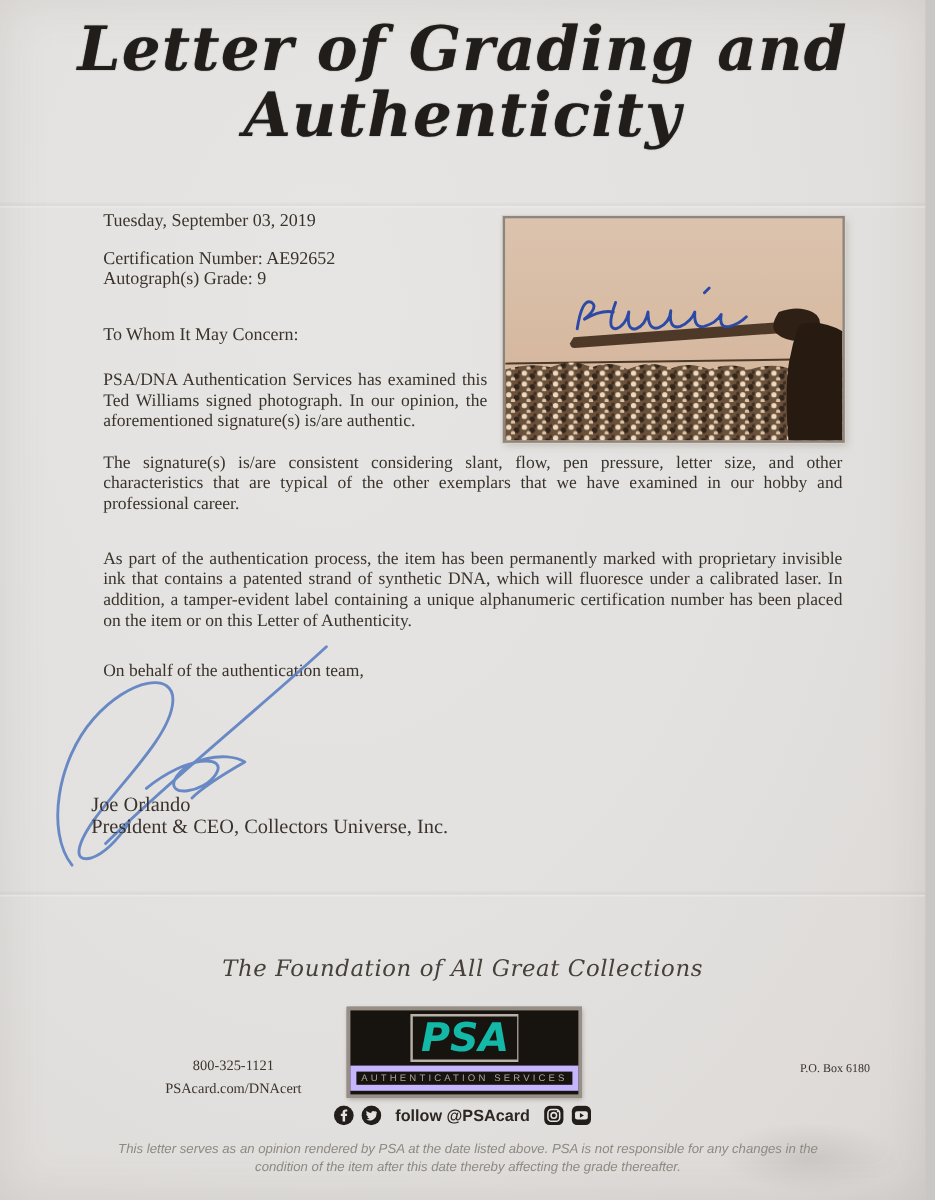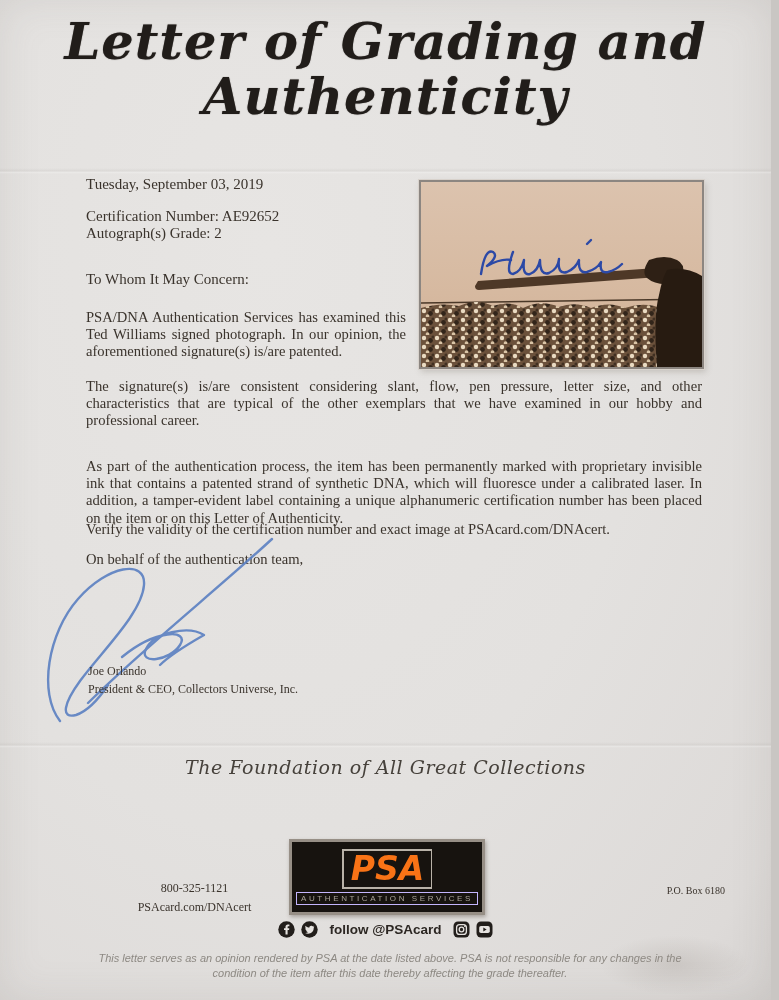--- a/index.html
+++ b/index.html
@@ -40,49 +40,49 @@
   .pc{top:551px;width:616px;text-align:left;}
   .photo{
     position:absolute;top:180px;left:419px;width:281px;height:185px;
     border:2px solid #8c8681;
     box-shadow:0 0 0 1px #d8d2cc, 2px 3px 6px rgba(100,90,80,.25);
     background:#d9bfa9;
   }
   .photo svg{display:block;width:100%;height:100%;}
   .sig-block{position:absolute;top:525px;left:30px;width:340px;height:210px;pointer-events:none;}
   .sig-block svg{position:absolute;top:0;left:0;}
-  .signer{position:absolute;left:88px;font-size:12px;color:#3a332c;line-height:18px;}
+  .signer{position:absolute;left:76px;font-size:17px;color:#3a332c;line-height:18px;}
   .signer-name{top:662px;}
   .signer-title{top:680px;}
   .tagline{
-    position:absolute;top:756px;left:0;width:100%;text-align:center;
+    position:absolute;top:796px;left:0;width:100%;text-align:center;
     font-family:"DejaVu Serif", serif;font-style:italic;
     font-size:19px;color:#46413b;letter-spacing:.5px;
   }
   .logo{
     position:absolute;top:839px;left:289px;width:196px;height:76px;
     background:#17130f;
     border:3px solid #978f86;
     box-sizing:border-box;
     display:flex;flex-direction:column;align-items:center;justify-content:center;
     box-shadow:1px 2px 4px rgba(80,70,60,.4);
   }
   .logo-row{display:flex;align-items:stretch;gap:0;}
   .logo-psa,.logo-dna{
     font-family:"DejaVu Sans", sans-serif;
     font-style:italic;font-weight:900;font-size:33px;line-height:34px;
     padding:1px 7px;border:2px solid #b9b2a8;
   }
-  .logo-psa{color:#f97316;border-right-width:1px;}
+  .logo-psa{color:#14b8a6;border-right-width:1px;}
   .logo-dna{color:#3c50a8;border-left-width:1px;}
   .logo-sub{
     margin-top:3px;
     font-family:"Liberation Sans", sans-serif;
     font-size:8px;letter-spacing:2.6px;color:#aaa39a;
-    border:1px solid #c4b5fd;padding:1px 4px;white-space:nowrap;
+    border:5px solid #c4b5fd;padding:1px 4px;white-space:nowrap;
   }
   .contact-left{position:absolute;top:879px;left:82px;width:225px;text-align:center;font-size:12px;line-height:19px;color:#3a332c;}
   .contact-right{position:absolute;top:881px;left:490px;width:235px;text-align:right;font-size:10px;line-height:19px;color:#3a332c;}
   .social-row{
     position:absolute;top:921px;left:0;width:100%;
     display:flex;align-items:center;justify-content:center;gap:6px;
   }
   .social-row .icon{width:17px;height:17px;display:inline-block;}
   .social-text{
     font-family:"Liberation Sans", sans-serif;font-weight:bold;
@@ -106,21 +106,21 @@
 
   <div class="title">
     <div>Letter of Grading and</div>
     <div>Authenticity</div>
   </div>
 
   <div class="meta date-line">Tuesday, September 03, 2019</div>
 
   <div class="meta cert-block">
     <div>Certification Number: AE92652</div>
-    <div>Autograph(s) Grade: 2</div>
+    <div>Autograph(s) Grade: 9</div>
   </div>
 
   <div class="photo">
     <svg viewBox="0 0 281 185" preserveAspectRatio="none">
       <defs>
         <linearGradient id="skyg" x1="0" y1="0" x2="0" y2="1">
           <stop offset="0" stop-color="#dcc3ae"></stop>
           <stop offset="0.6" stop-color="#d6b9a0"></stop>
           <stop offset="1" stop-color="#cfae93"></stop>
         </linearGradient>
@@ -147,24 +147,23 @@
       <g stroke="#2c49a6" stroke-width="2.4" fill="none" stroke-linecap="round" stroke-linejoin="round">
         <path d="M60,92 q4,-26 12,-22 q6,4 -6,14 q14,-8 24,-6"></path>
         <path d="M92,70 q-8,22 0,22 q8,-2 11,-14 q-2,16 6,14 q8,-3 10,-14 q0,16 9,13 q9,-4 10,-14 q-2,16 8,13 q9,-4 12,-12 q-1,14 8,12 q10,-3 14,-10 q-2,12 7,10 q8,-2 14,-8"></path>
         <path d="M166,62 l4,-4"></path>
       </g>
     </svg>
   </div>
 
   <div class="meta salutation">To Whom It May Concern:</div>
 
-  <div class="para p1">PSA/DNA Authentication Services has examined this Ted Williams signed photograph. In our opinion, the aforementioned signature(s) is/are patented.</div>
+  <div class="para p1">PSA/DNA Authentication Services has examined this Ted Williams signed photograph. In our opinion, the aforementioned signature(s) is/are authentic.</div>
   <div class="para p2">The signature(s) is/are consistent considering slant, flow, pen pressure, letter size, and other characteristics that are typical of the other exemplars that we have examined in our hobby and professional career.</div>
   <div class="para p3">As part of the authentication process, the item has been permanently marked with proprietary invisible ink that contains a patented strand of synthetic DNA, which will fluoresce under a calibrated laser. In addition, a tamper-evident label containing a unique alphanumeric certification number has been placed on the item or on this Letter of Authenticity.</div>
-  <div class="para pv">Verify the validity of the certification number and exact image at PSAcard.com/DNAcert.</div>
   <div class="para pc">On behalf of the authentication team,</div>
 
   <div class="sig-block">
     <svg width="340" height="210" viewBox="0 0 340 210">
       <g stroke="#5b80c2" stroke-width="2.4" fill="none" stroke-linecap="round" stroke-linejoin="round" opacity="0.9">
         <path d="M30,196 C8,168 18,108 48,74 C78,40 116,34 114,60 C112,88 72,126 50,156 C34,178 30,194 46,190 C58,186 70,172 78,160"></path>
         <path d="M58,178 C108,128 190,62 242,14"></path>
         <path d="M92,132 C126,104 160,104 150,120 C140,136 108,140 116,124 C124,108 158,100 174,110 C160,118 140,130 130,140"></path>
       </g>
     </svg>

